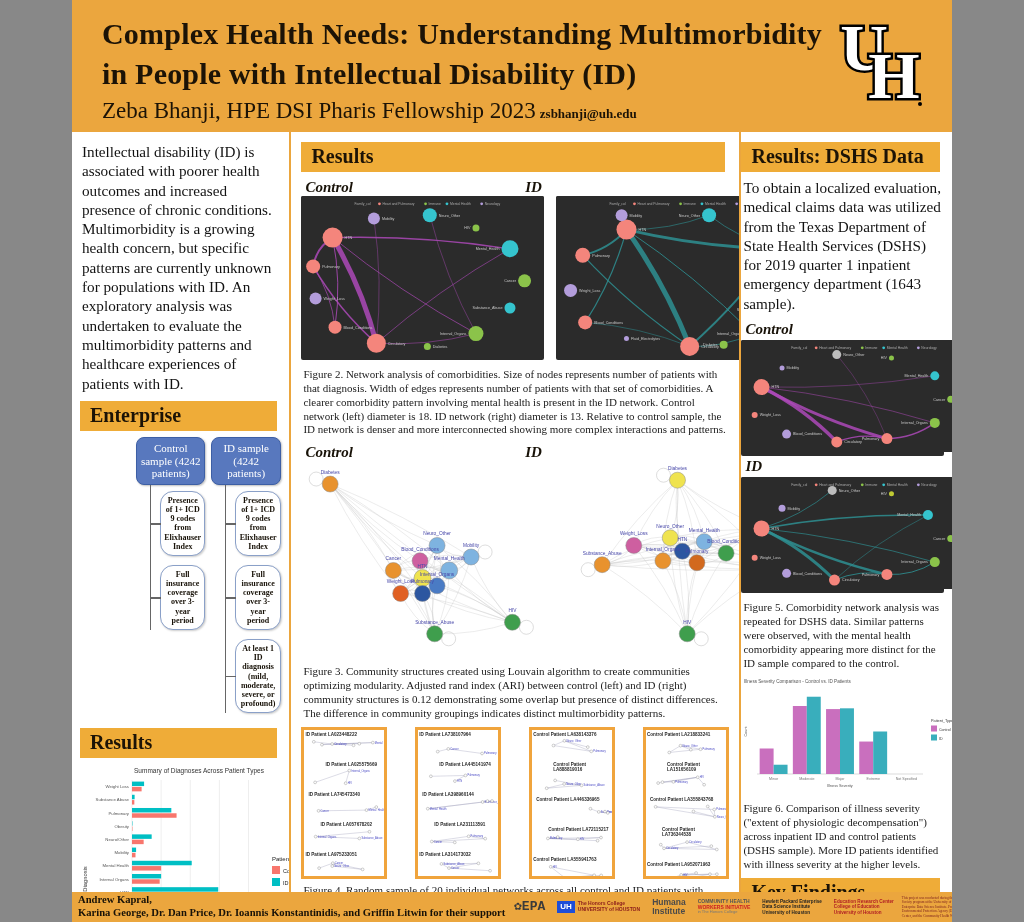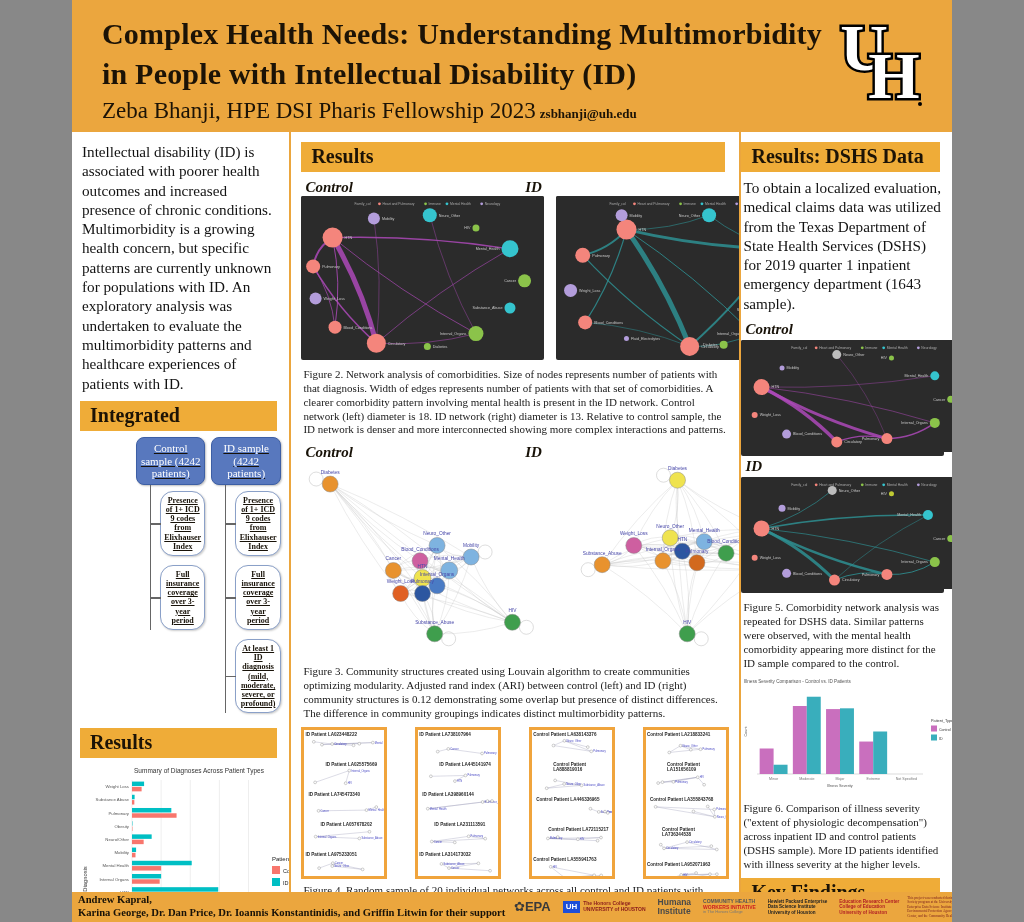--- a/index.html
+++ b/index.html
@@ -25,21 +25,21 @@
   .section-bar {
     background:#EFAC38; color:#1c1306; font-weight:bold; font-size:20px;
     padding:3px 10px 4px 10px; margin:4px 4px 6px 0;
   }
   .body-text { font-size:15.2px; line-height:1.27; color:#121212; margin:4px 2px 8px 2px; }
   .caption { font-size:11px; line-height:1.26; color:#1a1a1a; margin:8px 2px 6px 2px; }
   .fig-label { font-style:italic; font-weight:bold; font-size:15px; margin:2px 0 2px 4px; }
   .labels-row { display:flex; gap:12px; }
   .labels-row > div { width:243px; }
   
-  .flowchart { display:flex; gap:6px; margin:2px 0 6px 56px;text-decoration:underline; }
+  .flowchart { display:flex; gap:6px; margin:2px 0 6px 56px; }
   .branch { width:88px; }
   .blue-box {
     background:#5878BE; border:1px solid #3d5fa5; border-radius:8px; color:#fff;
     font-size:11px; line-height:1.15; text-align:center; padding:4px 2px;
     box-shadow:1px 1px 2px rgba(0,0,0,.25);
   }
   .branch-steps { margin-left:14px; border-left:1.2px solid #666; padding-left:9px; padding-top:6px; }
   .step {
     position:relative; background:#fff; border:1px solid #8aa0c8; border-radius:13px;
     font-size:8px; font-weight:bold; line-height:1.15; text-align:center;
@@ -55,21 +55,21 @@
   .patient .plabel { font-family:"Liberation Sans","DejaVu Sans",sans-serif; font-size:4.6px; font-weight:bold; color:#2a2a2a; }
   
   footer {
     height:30px; background:#EBA63E; display:flex; align-items:center;
     padding:0 6px; gap:8px; overflow:hidden;
   }
   .ack { width:428px; font-size:10.6px; font-weight:bold; line-height:1.22; color:#181208; flex:none; }
   .logo-strip { display:flex; gap:12px; align-items:center; flex:none; }
   .flogo { display:flex; flex-direction:column; justify-content:center; line-height:1.1; font-family:"Liberation Sans","DejaVu Sans",sans-serif; }
   .flogo .line { white-space:nowrap; }
-  .flogo.epa .epa-line { font-size:13px; font-weight:bold; color:#3a3a3a; }
+  .flogo.epa .epa-line { font-size:13px; font-weight:bold; color:#3a3a3a;font-family:Liberation Mono, monospace; }
   .flogo.uh-honors { flex-direction:row; align-items:center; gap:3px; }
   .uhh-mark { background:#1d4ed8; color:#fff; font-weight:bold; font-size:8px; padding:2px 3px; }
   .flogo.uh-honors .line { font-size:5px; font-weight:bold; color:#8a1b1b; }
   .flogo.humana .line { font-size:8.5px; font-weight:bold; color:#4a4a4a; }
   .flogo.chw .line:nth-child(1) { font-size:5px; font-weight:bold; color:#555; }
   .flogo.chw .line:nth-child(2) { font-size:5px; font-weight:bold; color:#cc2222; }
   .flogo.chw .line:nth-child(3) { font-size:4px; color:#777; }
   .flogo.hpe .line { font-size:4.6px; font-weight:bold; color:#222; }
   .flogo.erc .line { font-size:4.6px; font-weight:bold; color:#b01e24; }
   .fine-print { width:158px; font-size:3.4px; line-height:1.35; color:#7a1f1f; flex:none; }
@@ -91,21 +91,21 @@
         <circle cx="86" cy="94" r="2" fill="#000"></circle>
       </svg>
     </div>
   </header>
 
   <main>
 
     <section class="col col-left">
       <div class="body-text">Intellectual disability (ID) is associated with poorer health outcomes and increased presence of chronic conditions. Multimorbidity is a growing health concern, but specific patterns are currently unknown for populations with ID. An exploratory analysis was undertaken to evaluate the multimorbidity patterns and healthcare experiences of patients with ID.</div>
 
-      <div class="section-bar">Integrated</div>
+      <div class="section-bar">Enterprise</div>
 
       <div class="flowchart">
         <div class="branch">
           <div class="blue-box">Control sample (4242 patients)</div>
           <div class="branch-steps" id="control-steps">
               <div class="step">Presence of 1+ ICD 9 codes from Elixhauser Index</div>
               <div class="step">Full insurance coverage over 3-year period</div>
             </div>
         </div>
         <div class="branch">

